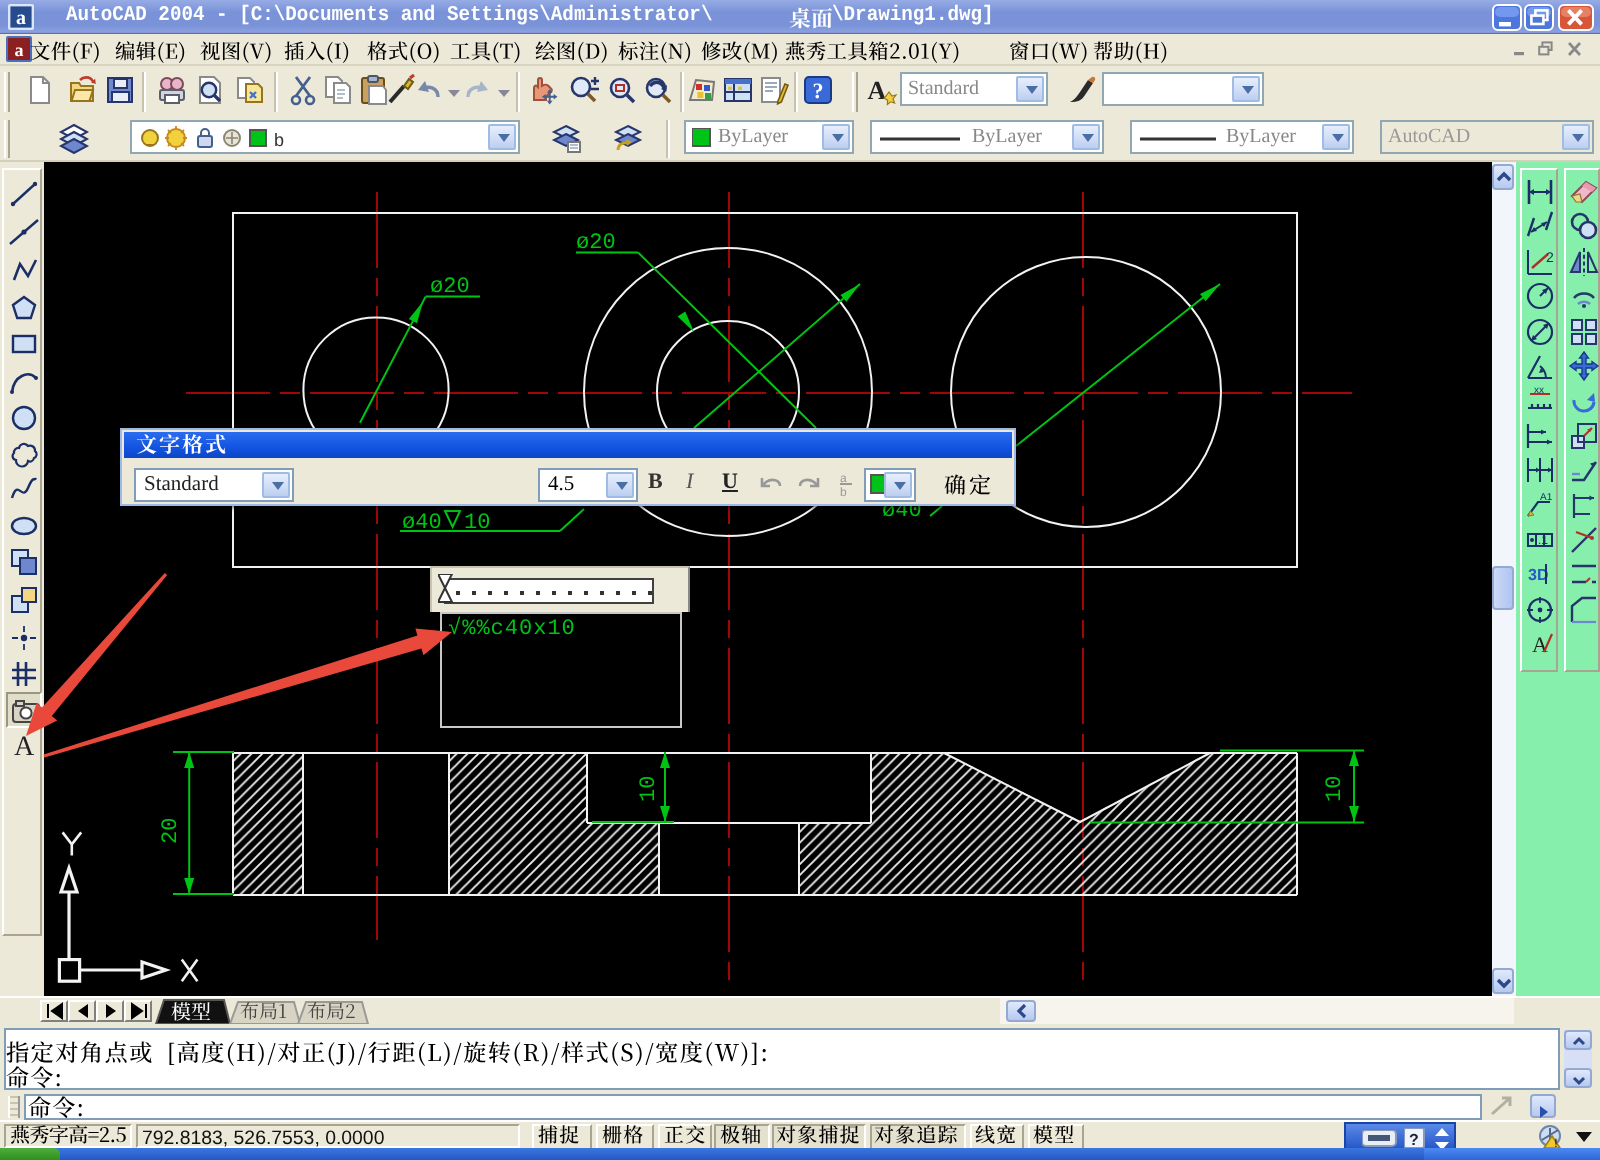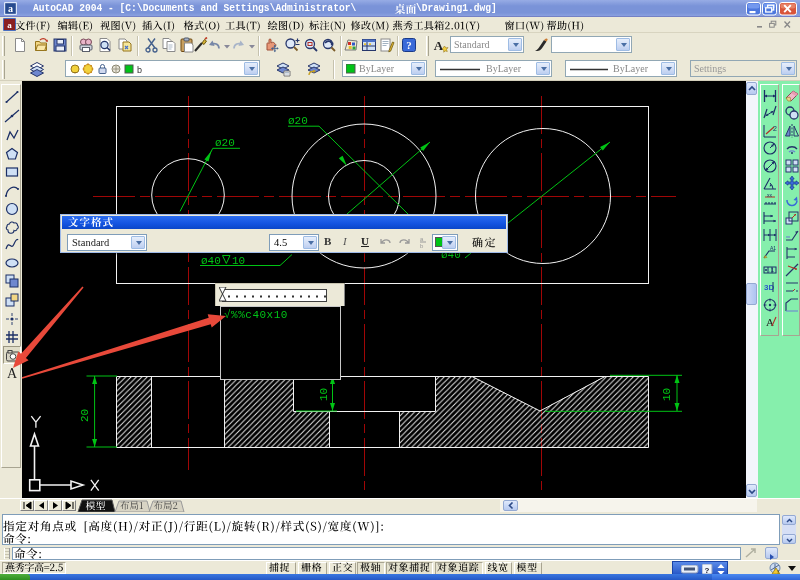--- a/index.html
+++ b/index.html
@@ -31,21 +31,21 @@
 #dockR{left:758px;top:81px;width:64px;height:417px;background:#86efac}
 .sbtn{position:absolute;background:linear-gradient(180deg,#e0e9fb,#c8d7f6 55%,#b7c9ef);border:1px solid #94a9d2;border-radius:2px}
 
 #dlg{left:60px;top:214px;width:448px;height:39px;background:#ece9d8;border:1px solid #9db9e8;box-shadow:1px 1px 2px rgba(0,0,0,.5)}
 #dlgtitle{position:absolute;left:1px;top:1px;width:444px;height:13px;background:linear-gradient(180deg,#2a6cf0 0%,#1353e0 60%,#0b46c8 100%)}
 .dcombo{position:absolute;top:19px;height:17px;background:#fff;border:1px solid #7f9db9}
 .dflat{position:absolute;top:20px;font-size:11px;font-family:"Liberation Serif",serif}
 
 #ruler{left:215px;top:283px;width:130px;height:23px;background:#ece9d8;border:1px solid #c8c4b0;border-right-color:#888;border-bottom:none}
 #rbox{position:absolute;left:6px;top:5px;width:105px;height:13px;background:#fff;border:1px solid #404040}
-#mframe{left:220px;top:306px;width:121px;height:74px;border:1px solid #c8c8c8;background:#000}
+#mframe{left:220px;top:306px;width:121px;height:58px;border:1px solid #c8c8c8;background:#000}
 #mtext{position:absolute;left:3px;top:2px;color:#00c317;font-size:11px;font-family:"Liberation Mono",monospace;letter-spacing:.5px}
 
 #tabbar{left:0;top:498px;width:800px;height:14px;background:#ece9d8;border-top:1px solid #fff}
 .navb{position:absolute;top:1px;width:14px;height:11px;background:#ece9d8;border:1px solid #fff;border-right-color:#808080;border-bottom-color:#808080;color:#000;font-size:7px;text-align:center;line-height:10px}
 #hsb{position:absolute;left:500px;top:0;width:257px;height:13px;background:#f6f4ec}
 
 #cmd{left:0;top:512px;width:800px;height:48px;background:#ece9d8}
 #cmdhist{position:absolute;left:2px;top:2px;width:778px;height:31px;background:#fff;border:1px solid #7f9db9}
 #cmdin{position:absolute;left:12px;top:35px;width:729px;height:13px;background:#fff;border:1px solid #7f9db9}
 
@@ -329,21 +329,21 @@
         <div class="cbtn"></div>
       </div>
       <div class="combo" style="left:565px;top:2px;width:112px">
         <svg class="abs" style="left:4px;top:7px" width="38" height="3">
           <path d="M0 1.5h38" stroke="#333" stroke-width="1.5"></path>
         </svg>
         <div class="ctext" style="left:47px">ByLayer</div>
         <div class="cbtn"></div>
       </div>
       <div class="combo" style="left:690px;top:2px;width:107px;background:#ece9d8">
-        <div class="ctext" style="color:#999">Settings</div>
+        <div class="ctext" style="color:#999">AutoCAD</div>
         <div class="cbtn"></div>
       </div>
     </div>
 
 <div class="abs" id="dockL">
       <div id="ltb">
         <div class="ibtn " style="left:1px;top:3px;width:18px;height:18px;">
           <svg width="16" height="16" viewBox="0 0 16 16">
             <path d="M2.5 13L13.5 3" stroke="#1b2f66" stroke-width="1.2"></path>
             <circle cx="2.5" cy="13" r="1.1" fill="#1b2f66"></circle>
@@ -824,20 +824,23 @@
   <svg class="abs" style="left:745px;top:36px" width="12" height="10">
         <path d="M1 9L10 1M6 1h4v4" stroke="#b0b0a0" stroke-width="1.5" fill="none"></path>
       </svg>
   <div class="abs" style="left:765px;top:35px;width:13px;height:12px;background:linear-gradient(180deg,#e0e9fb,#b7c9ef);border:1px solid #94a9d2;border-radius:2px"><svg width="11" height="10">
           <path d="M4 2l4 3-4 3z" fill="#2850b0"></path>
         </svg></div>
 </div>
 
 <div class="abs" id="status">
   <div class="scell" style="left:2px;width:64px"></div>
+  <div class="scell" style="left:68px;width:192px">
+        <div style="position:absolute;left:2px;top:1px;font-size:9.7px;color:#111;font-family:'Liberation Sans';white-space:pre">792.8183, 526.7553, 0.0000</div>
+      </div>
   <div class="sbtnr" style="left:266px;width:30px"></div>
       <div class="sbtnr" style="left:298px;width:29px"></div>
       <div class="sbtnr" style="left:329px;width:27px"></div>
       <div class="sbtnp" style="left:357px;width:28px"></div>
       <div class="sbtnp" style="left:386px;width:47px"></div>
       <div class="sbtnp" style="left:435px;width:48px"></div>
       <div class="sbtnr" style="left:485px;width:27px"></div>
       <div class="sbtnr" style="left:514px;width:28px"></div>
   <div class="abs" style="left:672px;top:0;width:56px;height:14px;background:linear-gradient(180deg,#5a8ae8,#2858c8);border:1px solid #1a44a8">
      <svg class="abs" style="left:8px;top:3px" width="18" height="9">

